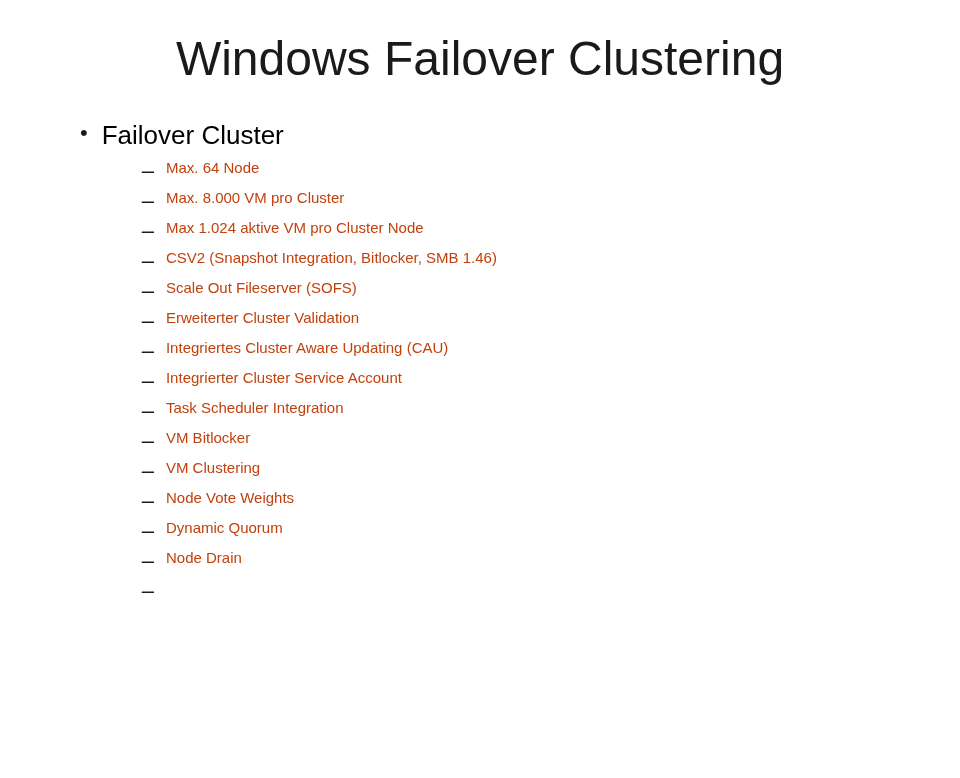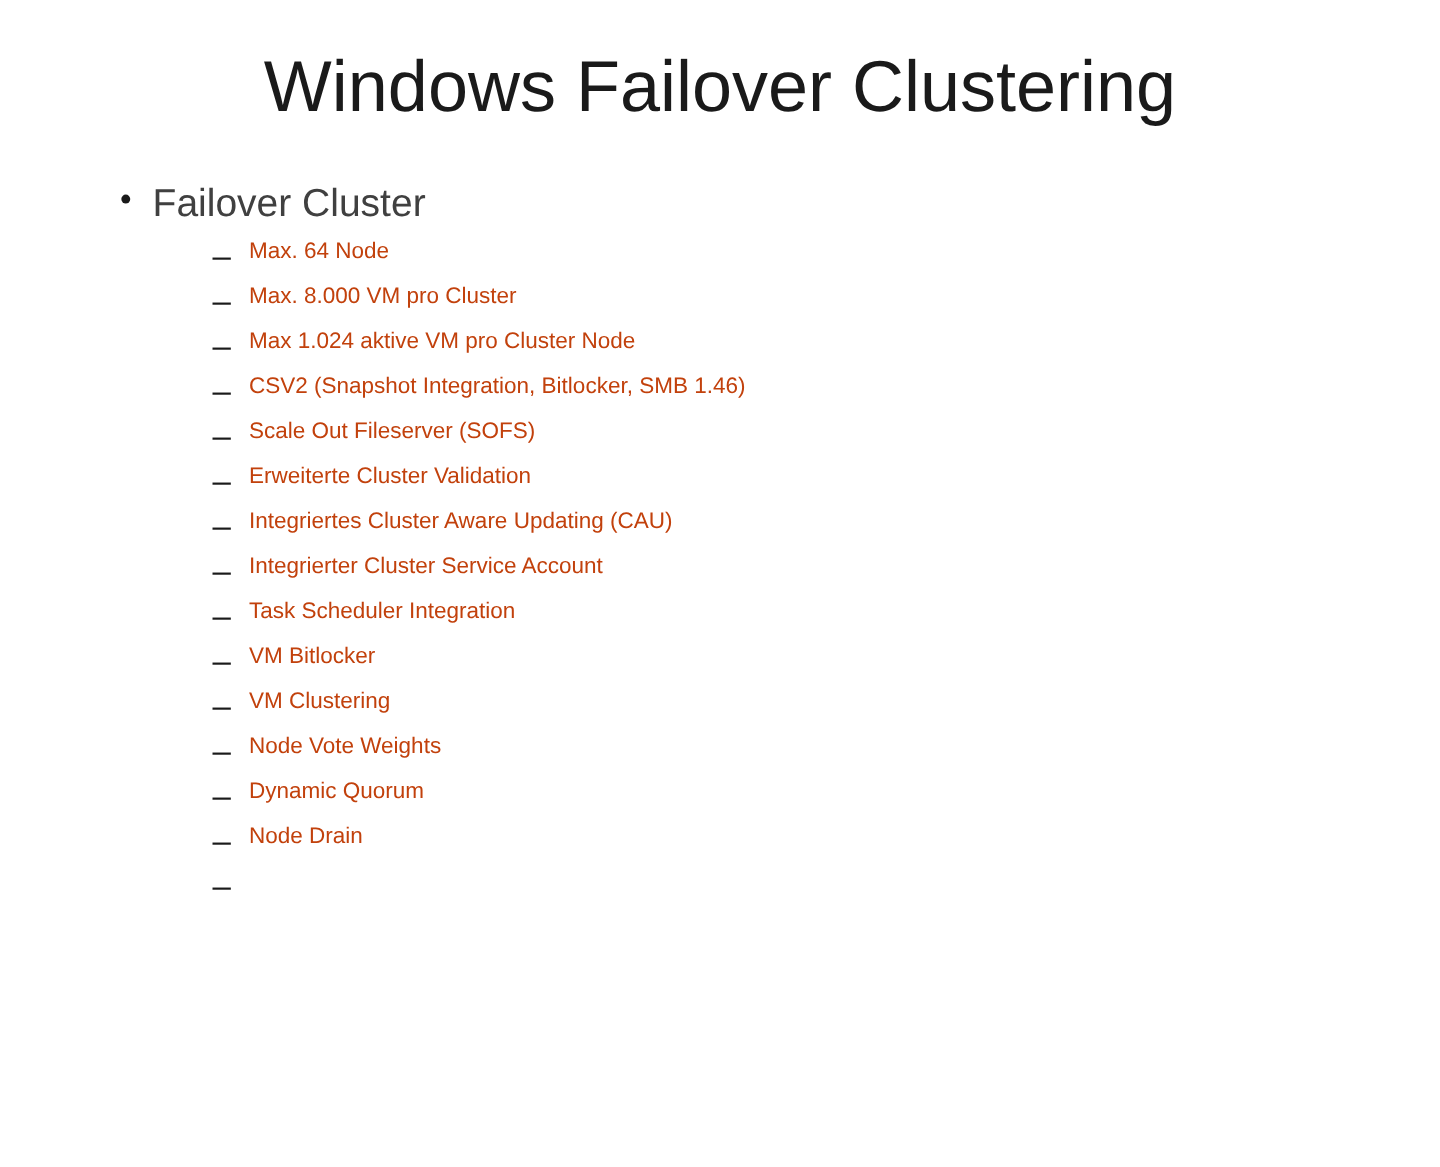--- a/index.html
+++ b/index.html
@@ -48,21 +48,21 @@
     .bullet-l1-marker {
       font-size: 22px;
       margin-right: 14px;
       margin-top: 2px;
       color: #1a1a1a;
       flex-shrink: 0;
     }
 
     .bullet-l1-text {
       font-size: 26px;
-      color: #404040;
+      color: #000000;
       line-height: 1.35;
     }
 
     .sub-list {
       display: flex;
       flex-direction: column;
       padding-left: 40px;
       margin-top: 4px;
     }
 
@@ -122,21 +122,21 @@
             <span class="bullet-l2-text">CSV2 (Snapshot Integration, Bitlocker, SMB 1.46)</span>
           </div>
 
           <div class="bullet-l2">
             <span class="bullet-l2-marker">–</span>
             <span class="bullet-l2-text">Scale Out Fileserver (SOFS)</span>
           </div>
 
           <div class="bullet-l2">
             <span class="bullet-l2-marker">–</span>
-            <span class="bullet-l2-text">Erweiterte Cluster Validation</span>
+            <span class="bullet-l2-text">Erweiterter Cluster Validation</span>
           </div>
 
           <div class="bullet-l2">
             <span class="bullet-l2-marker">–</span>
             <span class="bullet-l2-text">Integriertes Cluster Aware Updating (CAU)</span>
           </div>
 
           <div class="bullet-l2">
             <span class="bullet-l2-marker">–</span>
             <span class="bullet-l2-text">Integrierter Cluster Service Account</span>

